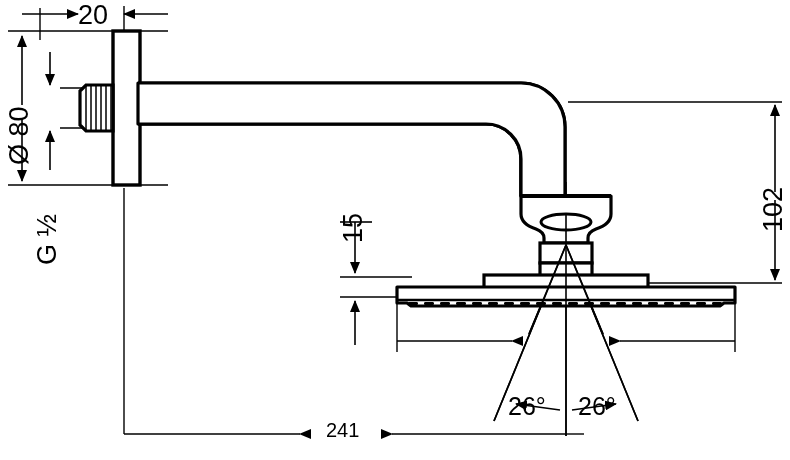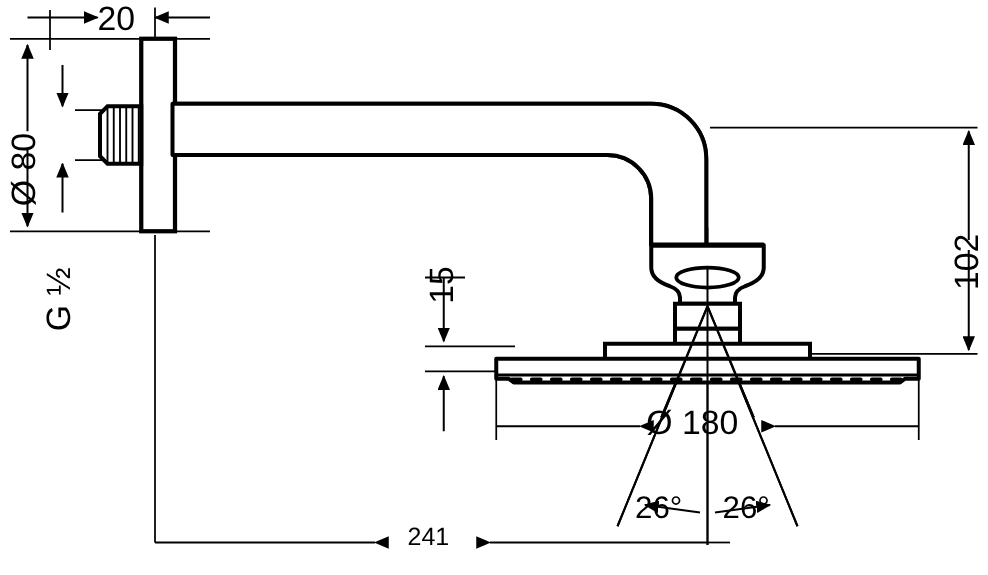--- a/index.html
+++ b/index.html
@@ -214,21 +214,20 @@
   <span class="lbl" style="left:78px; top:2px; font-size:27px;">20</span>
 
   <span class="lbl rot" style="left:6px; top:165px; font-size:27px; transform:rotate(-90deg);">Ø 80</span>
 
   <span class="lbl rot" style="left:34px; top:265px; font-size:27px; transform:rotate(-90deg);">G ½</span>
 
   <span class="lbl rot" style="left:340px; top:243px; font-size:27px; transform:rotate(-90deg);">15</span>
 
   <span class="lbl rot" style="left:760px; top:232px; font-size:27px; transform:rotate(-90deg);">102</span>
 
-  <span class="lbl" style="left:517px; top:325px; font-size:27px;">Ø 180</span>
 
   <span class="lbl" style="left:508px; top:394px; font-size:25px;">26°</span>
 
   <span class="lbl" style="left:578px; top:394px; font-size:25px;">26°</span>
 
   <span class="lbl" style="left:326px; top:420px; font-size:20px;">241</span>
 
 </div>
 
 </body></html>

